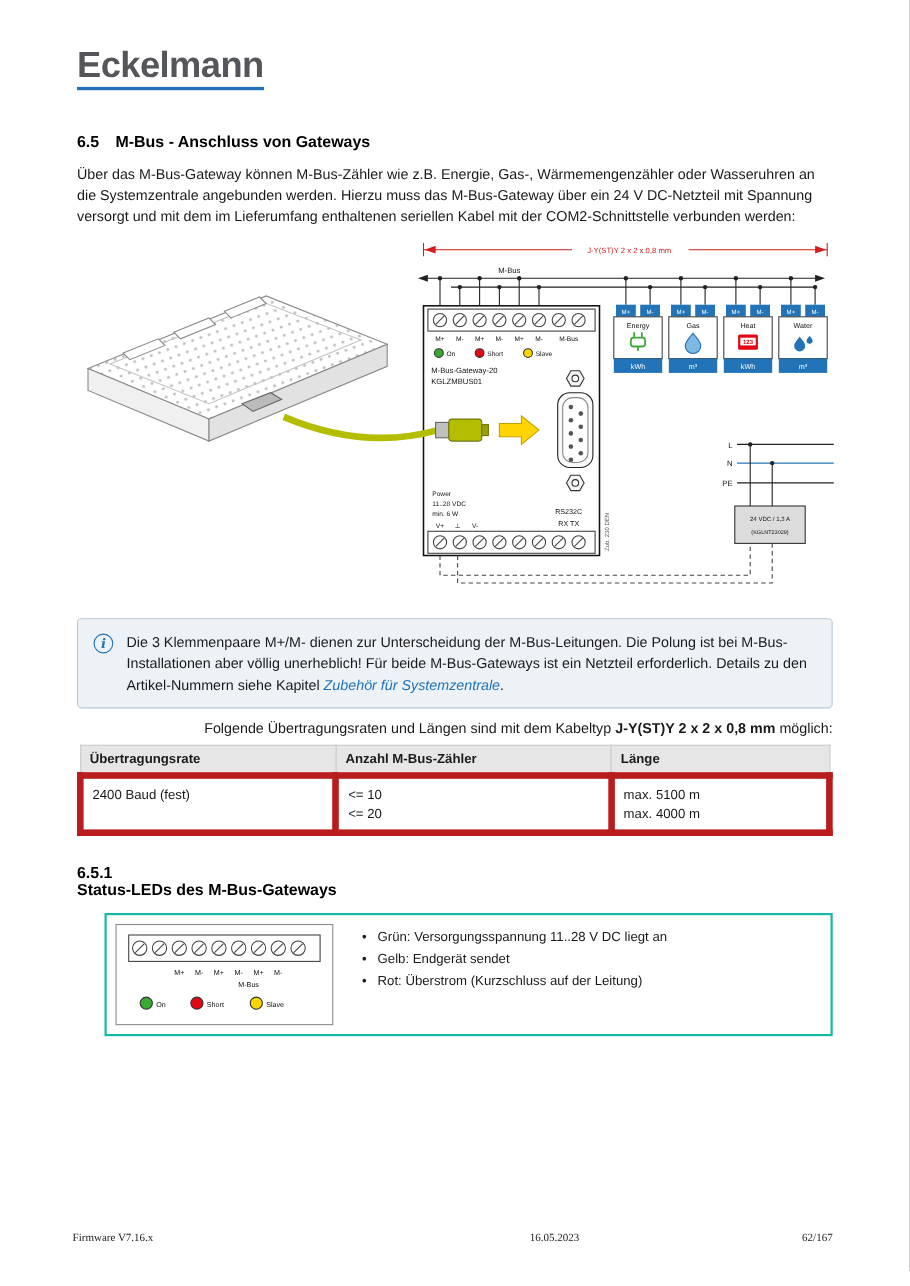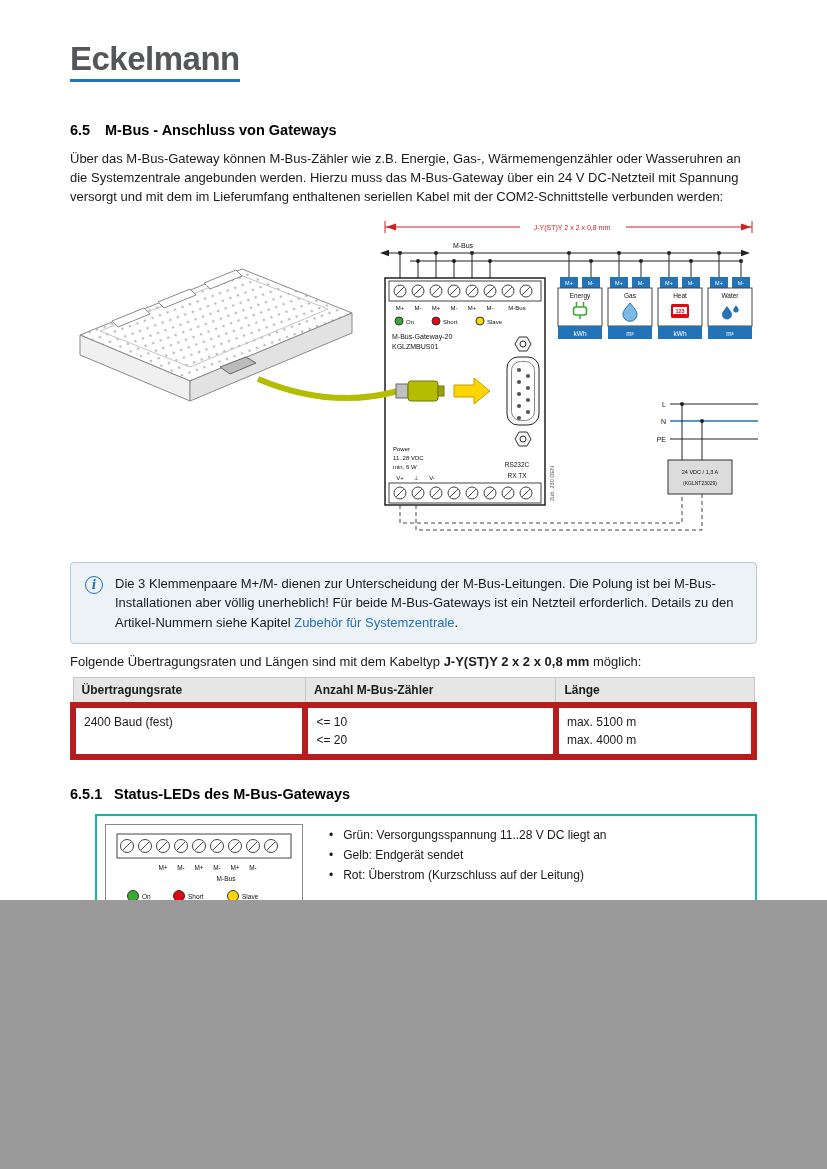--- a/index.html
+++ b/index.html
@@ -1,36 +1,36 @@
 <!DOCTYPE html>
 <html><head>
 <meta charset="utf-8">
 <style>
   * { margin:0; padding:0; box-sizing:border-box; }
   html,body { background:#9a9a9a; }
   body { font-family:"Liberation Sans", sans-serif; }
-  .page { width:827px; height:900px; background:#ffffff; margin:0 auto; position:relative; color:#1a1a1a; overflow:hidden; }
+  .page { width:827px; height:1169px; background:#ffffff; margin:0 auto; position:relative; color:#1a1a1a; overflow:hidden; }
   .content { padding:42px 70px 0 70px; }
   .logo { display:inline-block; font-size:33px; font-weight:bold; color:#54565a; letter-spacing:-0.5px; line-height:1; border-bottom:3px solid #2273b8; padding-bottom:4px; }
   .h1, .h2 { margin-top:40px; font-size:14.5px; font-weight:bold; color:#000; display:flex; }
   .h1 .num { width:35px; flex:0 0 auto; }
-  .h2 { margin-top:26px; }
+  .h2 { margin-top:26px;flex-direction:column; }
   .h2 .num { width:44px; flex:0 0 auto; }
   p.body { font-size:13px; line-height:1.45; margin-top:12px; }
   .diagram { margin-top:10px; }
   svg { display:block; font-family:"Liberation Sans", sans-serif; }
   svg text { fill:#111111; }
   .t5{font-size:5px}.t55{font-size:5.5px}.t6{font-size:6px}.t65{font-size:6.5px}.t7{font-size:7px}
   .red{fill:#d21e1e} .white{fill:#ffffff} .gray{fill:#555555} .redfill{fill:#e30613}
   .note { margin-top:10px; background:#edf2f7; border:1px solid #b9c9d8; border-radius:4px; padding:11px 14px; display:flex; gap:12px; }
   .info-badge { flex:0 0 auto; width:18px; height:18px; border:1.6px solid #2273b8; border-radius:50%; color:#2273b8; font-family:"DejaVu Serif", serif; font-style:italic; font-weight:bold; font-size:12px; display:flex; align-items:center; justify-content:center; margin-top:2px; }
   .note-text { font-size:13px; line-height:1.5; }
-  .note-text a { color:#2273b8; text-decoration:none; cursor:pointer; }
+  .note-text a { color:#2273b8; text-decoration:none; cursor:pointer;font-style:italic; }
   .after-note { margin-top:10px; font-size:13px; line-height:1.45; }
-  .cable-sentence { margin-top:10px; font-size:13px; }
+  .cable-sentence { margin-top:10px; font-size:13px;text-align:right; }
   table.rates { margin-top:8px; width:100%; border-collapse:collapse; font-size:12px; }
   .rates th { background:#e6e6e6; border:1px solid #c6c6c6; text-align:left; padding:5px 8px; font-weight:bold; }
   .rates td { border:6px solid #b91c1c; padding:5px 8px; vertical-align:top; line-height:1.5; }
   .led-row { margin-top:12px; border:2px solid #14b8a6; padding:8px; display:flex; gap:26px;margin-left:25px; }
   .led-figure { border:1px solid #8a8a8a; background:#fff; flex:0 0 auto; padding:3px; }
   .led-bullets { font-size:12px; line-height:1.65; padding-top:2px; }
   .led-bullets .b::before { content:"•   "; white-space:pre; }
   .footer { position:absolute; left:66px; right:70px; top:1120px; display:flex; font-size:10px; color:#222;font-family:Liberation Serif, serif; }
   .footer .l { flex:1; text-align:left; }
   .footer .c { flex:1; text-align:right; }

